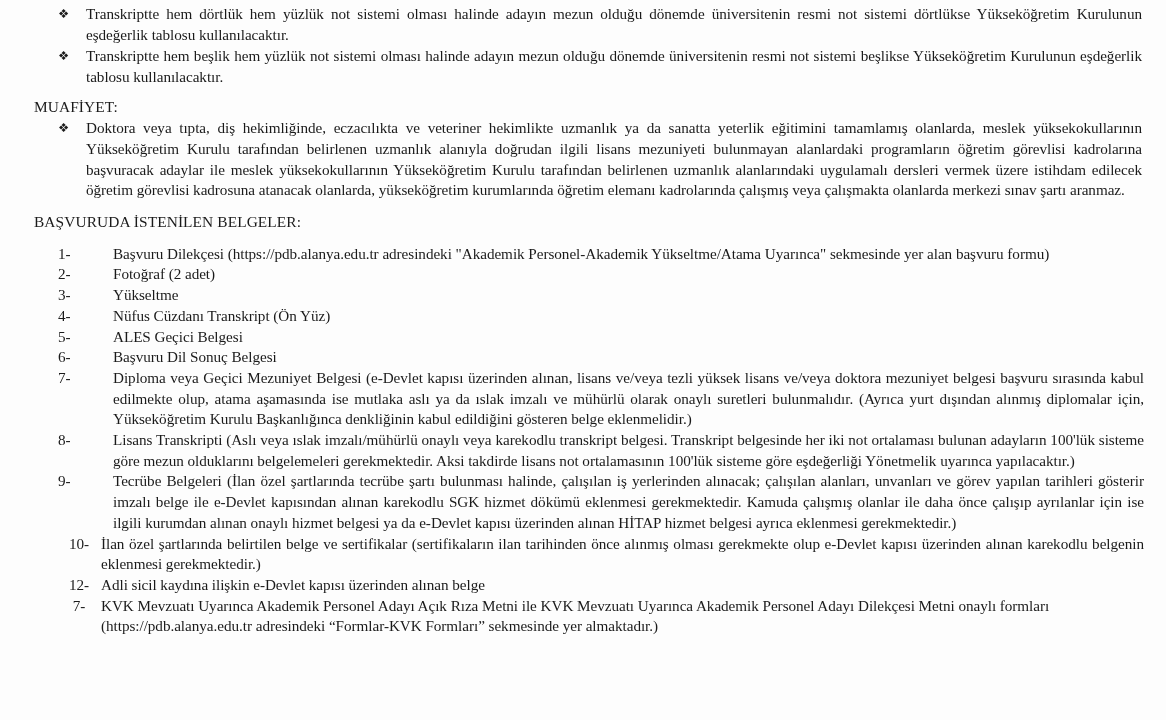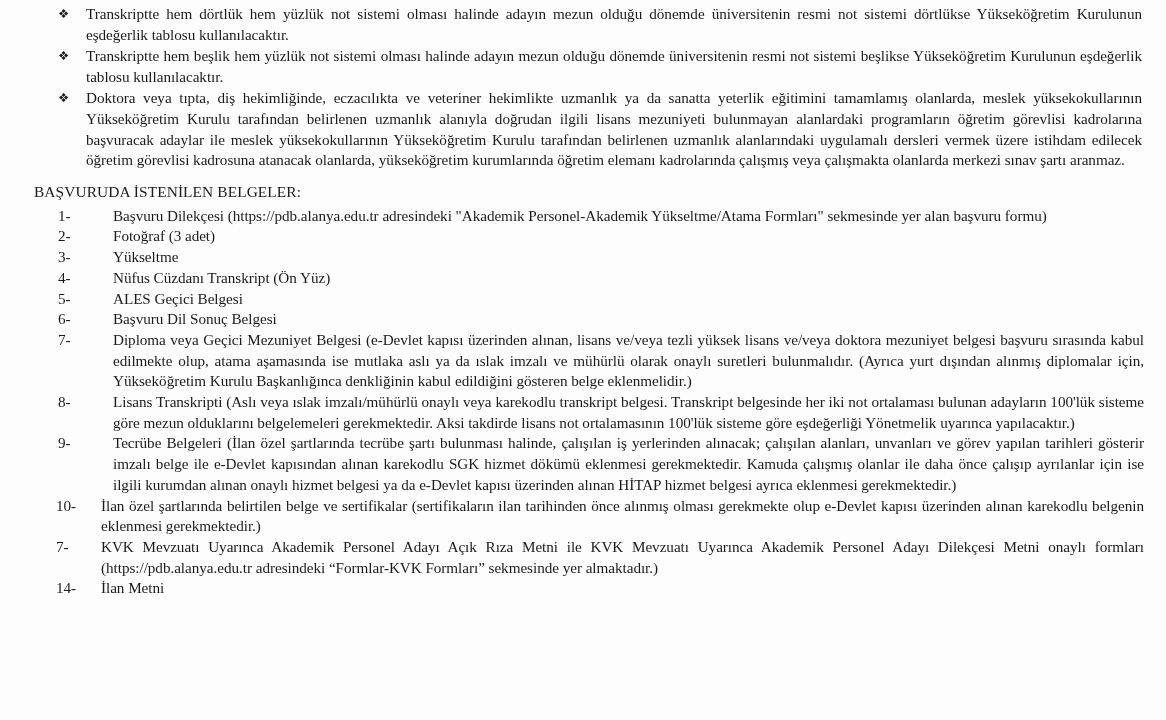--- a/index.html
+++ b/index.html
@@ -56,21 +56,21 @@
 
   
   .section-heading {
     font-size: 15.4px;
     line-height: 21px;
     margin: 7px 0 1px 0;
     padding-left: 0px;
     letter-spacing: 0.1px;
   }
   .section-heading.muafiyet { margin-top: 9px; }
-  .section-heading.belgeler { margin-top: 10px; margin-bottom: 4px; }
+  .section-heading.belgeler { margin-top: 10px; margin-bottom: 12px; }
 
   
   .num-list {
     margin: 0;
     padding: 0;
     list-style: none;
   }
   .num-item {
     position: relative;
     padding-left: 79px;
@@ -88,20 +88,21 @@
     width: 44px;
     text-align: left;
     font-size: 15.2px;
     line-height: 20.7px;
   }
   
   .num-item.two-digit { padding-left: 67px; }
   .num-item.two-digit .num {
     left: 22px;
     width: 46px;
+    text-align: center;
   }
   .num-item .txt { display: block; }
   .num-item:last-child .txt { text-align: left; }
 
   
   .num-item.single .txt,
   .num-item.single { text-align: left; }
 </style>
 </head>
 <body>
@@ -113,38 +114,39 @@
       <li class="bullet-item wide">
         <span class="bullet-glyph">❖</span>
         <span>Transkriptte hem dörtlük hem yüzlük not sistemi olması halinde adayın mezun olduğu dönemde üniversitenin resmi not sistemi dörtlükse Yükseköğretim Kurulunun eşdeğerlik tablosu kullanılacaktır.</span>
       </li>
       <li class="bullet-item wide">
         <span class="bullet-glyph">❖</span>
         <span>Transkriptte hem beşlik hem yüzlük not sistemi olması halinde adayın mezun olduğu dönemde üniversitenin resmi not sistemi beşlikse Yükseköğretim Kurulunun eşdeğerlik tablosu kullanılacaktır.</span>
       </li>
     </ul>
 
+    <div class="section-heading muafiyet">MUAFİYET:</div>
     <ul class="bullet-list">
       <li class="bullet-item wide">
         <span class="bullet-glyph">❖</span>
         <span>Doktora veya tıpta, diş hekimliğinde, eczacılıkta ve veteriner hekimlikte uzmanlık ya da sanatta yeterlik eğitimini tamamlamış olanlarda, meslek yüksekokullarının Yükseköğretim Kurulu tarafından belirlenen uzmanlık alanıyla doğrudan ilgili lisans mezuniyeti bulunmayan alanlardaki programların öğretim görevlisi kadrolarına başvuracak adaylar ile meslek yüksekokullarının Yükseköğretim Kurulu tarafından belirlenen uzmanlık alanlarındaki uygulamalı dersleri vermek üzere istihdam edilecek öğretim görevlisi kadrosuna atanacak olanlarda, yükseköğretim kurumlarında öğretim elemanı kadrolarında çalışmış veya çalışmakta olanlarda merkezi sınav şartı aranmaz.</span>
       </li>
     </ul>
 
     <div class="section-heading belgeler">BAŞVURUDA İSTENİLEN BELGELER:</div>
     <ol class="num-list">
 
       <li class="num-item">
         <span class="num">1-</span>
-        <span class="txt">Başvuru Dilekçesi (https://pdb.alanya.edu.tr adresindeki "Akademik Personel-Akademik Yükseltme/Atama Formları" sekmesinde yer alan başvuru formu)</span>
+        <span class="txt">Başvuru Dilekçesi (https://pdb.alanya.edu.tr adresindeki "Akademik Personel-Akademik Yükseltme/Atama Uyarınca" sekmesinde yer alan başvuru formu)</span>
       </li>
 
       <li class="num-item single">
         <span class="num">2-</span>
-        <span class="txt">Fotoğraf (3 adet)</span>
+        <span class="txt">Fotoğraf (2 adet)</span>
       </li>
 
       <li class="num-item single">
         <span class="num">3-</span>
         <span class="txt">Yükseltme</span>
       </li>
 
       <li class="num-item single">
         <span class="num">4-</span>
         <span class="txt">Nüfus Cüzdanı Transkript (Ön Yüz)</span>
@@ -174,27 +176,27 @@
         <span class="num">9-</span>
         <span class="txt">Tecrübe Belgeleri (İlan özel şartlarında tecrübe şartı bulunması halinde, çalışılan iş yerlerinden alınacak; çalışılan alanları, unvanları ve görev yapılan tarihleri gösterir imzalı belge ile e-Devlet kapısından alınan karekodlu SGK hizmet dökümü eklenmesi gerekmektedir. Kamuda çalışmış olanlar ile daha önce çalışıp ayrılanlar için ise ilgili kurumdan alınan onaylı hizmet belgesi ya da e-Devlet kapısı üzerinden alınan HİTAP hizmet belgesi ayrıca eklenmesi gerekmektedir.)</span>
       </li>
 
       <li class="num-item two-digit">
         <span class="num">10-</span>
         <span class="txt">İlan özel şartlarında belirtilen belge ve sertifikalar (sertifikaların ilan tarihinden önce alınmış olması gerekmekte olup e-Devlet kapısı üzerinden alınan karekodlu belgenin eklenmesi gerekmektedir.)</span>
       </li>
 
 
+      <li class="num-item two-digit single">
+        <span class="num">12-</span>
+        <span class="txt">Adli sicil kaydına ilişkin e-Devlet kapısı üzerinden alınan belge</span>
+      </li>
 
       <li class="num-item two-digit">
         <span class="num">7-</span>
         <span class="txt">KVK Mevzuatı Uyarınca Akademik Personel Adayı Açık Rıza Metni ile KVK Mevzuatı Uyarınca Akademik Personel Adayı Dilekçesi Metni onaylı formları (https://pdb.alanya.edu.tr adresindeki “Formlar-KVK Formları” sekmesinde yer almaktadır.)</span>
       </li>
 
-      <li class="num-item two-digit single">
-        <span class="num">14-</span>
-        <span class="txt">İlan Metni</span>
-      </li>
 
 
     </ol>
   </div>
 </div>
 
 </body></html>

